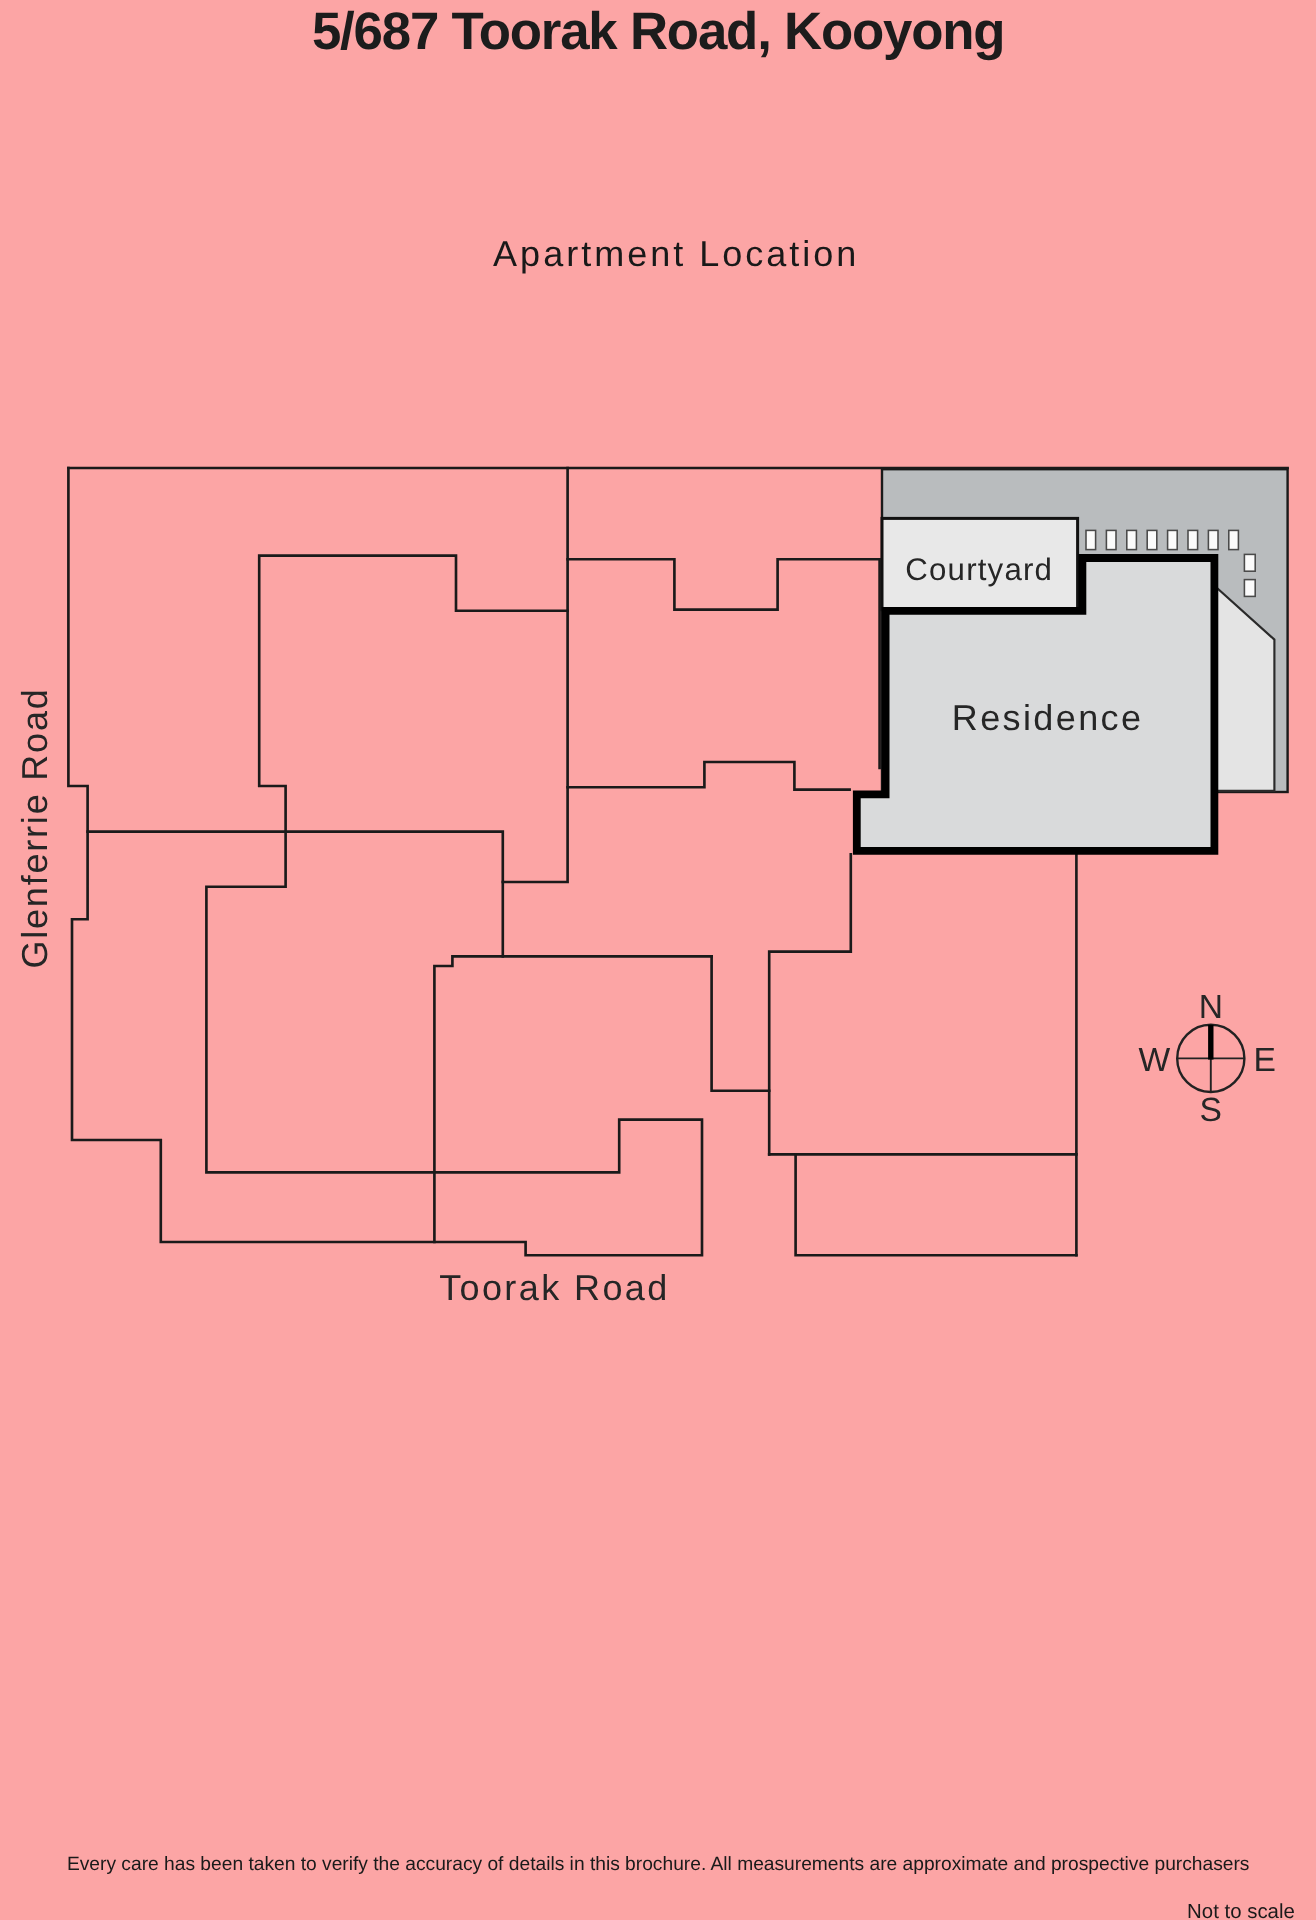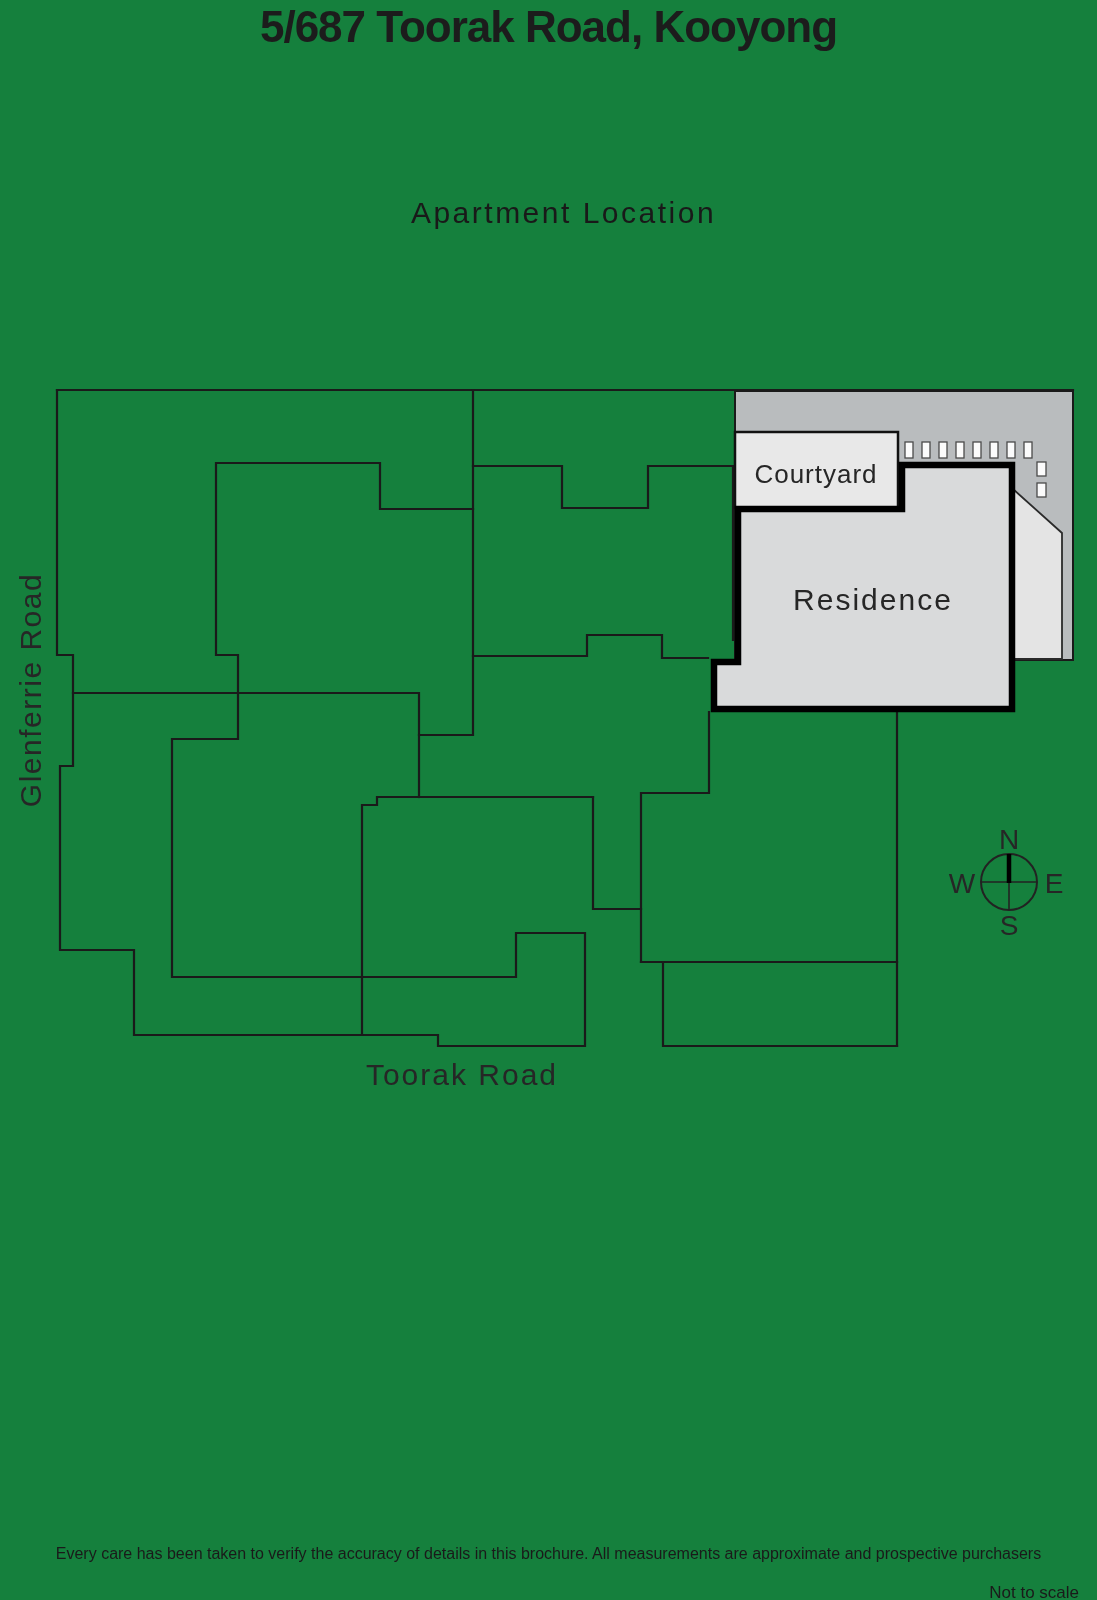--- a/index.html
+++ b/index.html
@@ -1,17 +1,17 @@
 <!DOCTYPE html>
 <html><head>
 <meta charset="utf-8">
 <style>
   html,body{margin:0;padding:0;background:#ffffff;}
   body{width:1097px;height:1600px;overflow:hidden;font-family:"Liberation Sans",sans-serif;}
-  .page{position:relative;width:1097px;height:1600px;background:#15803d;}
+  .page{position:relative;width:1097px;height:1600px;background:#fca5a5;}
   .title{position:absolute;top:2px;left:0;width:100%;text-align:center;
          font-size:44px;font-weight:700;letter-spacing:-1px;color:#1c1c1c;}
   .subtitle{position:absolute;top:196px;left:0;width:100%;text-align:center;
             font-size:30px;font-weight:400;letter-spacing:2.5px;color:#191919;padding-left:15px;}
   .plan-svg{position:absolute;top:0;left:0;}
   .footer{position:absolute;top:1546px;left:0;width:100%;text-align:center;
           font-size:16px;line-height:15.5px;color:#1a1a1a;}
   .scale-note{position:absolute;top:1583px;right:18px;font-size:17px;color:#1a1a1a;}
   svg text{font-family:"Liberation Sans",sans-serif;fill:#262626;}
 </style>

